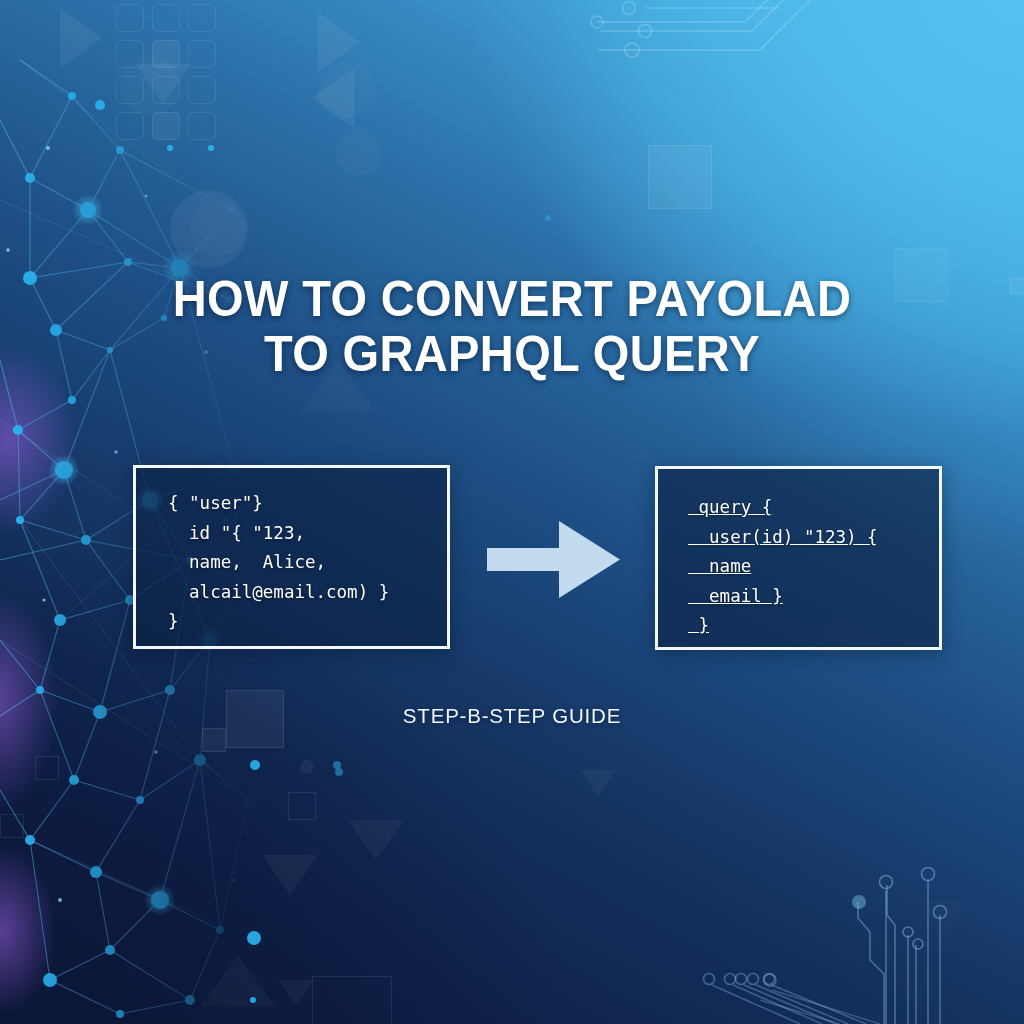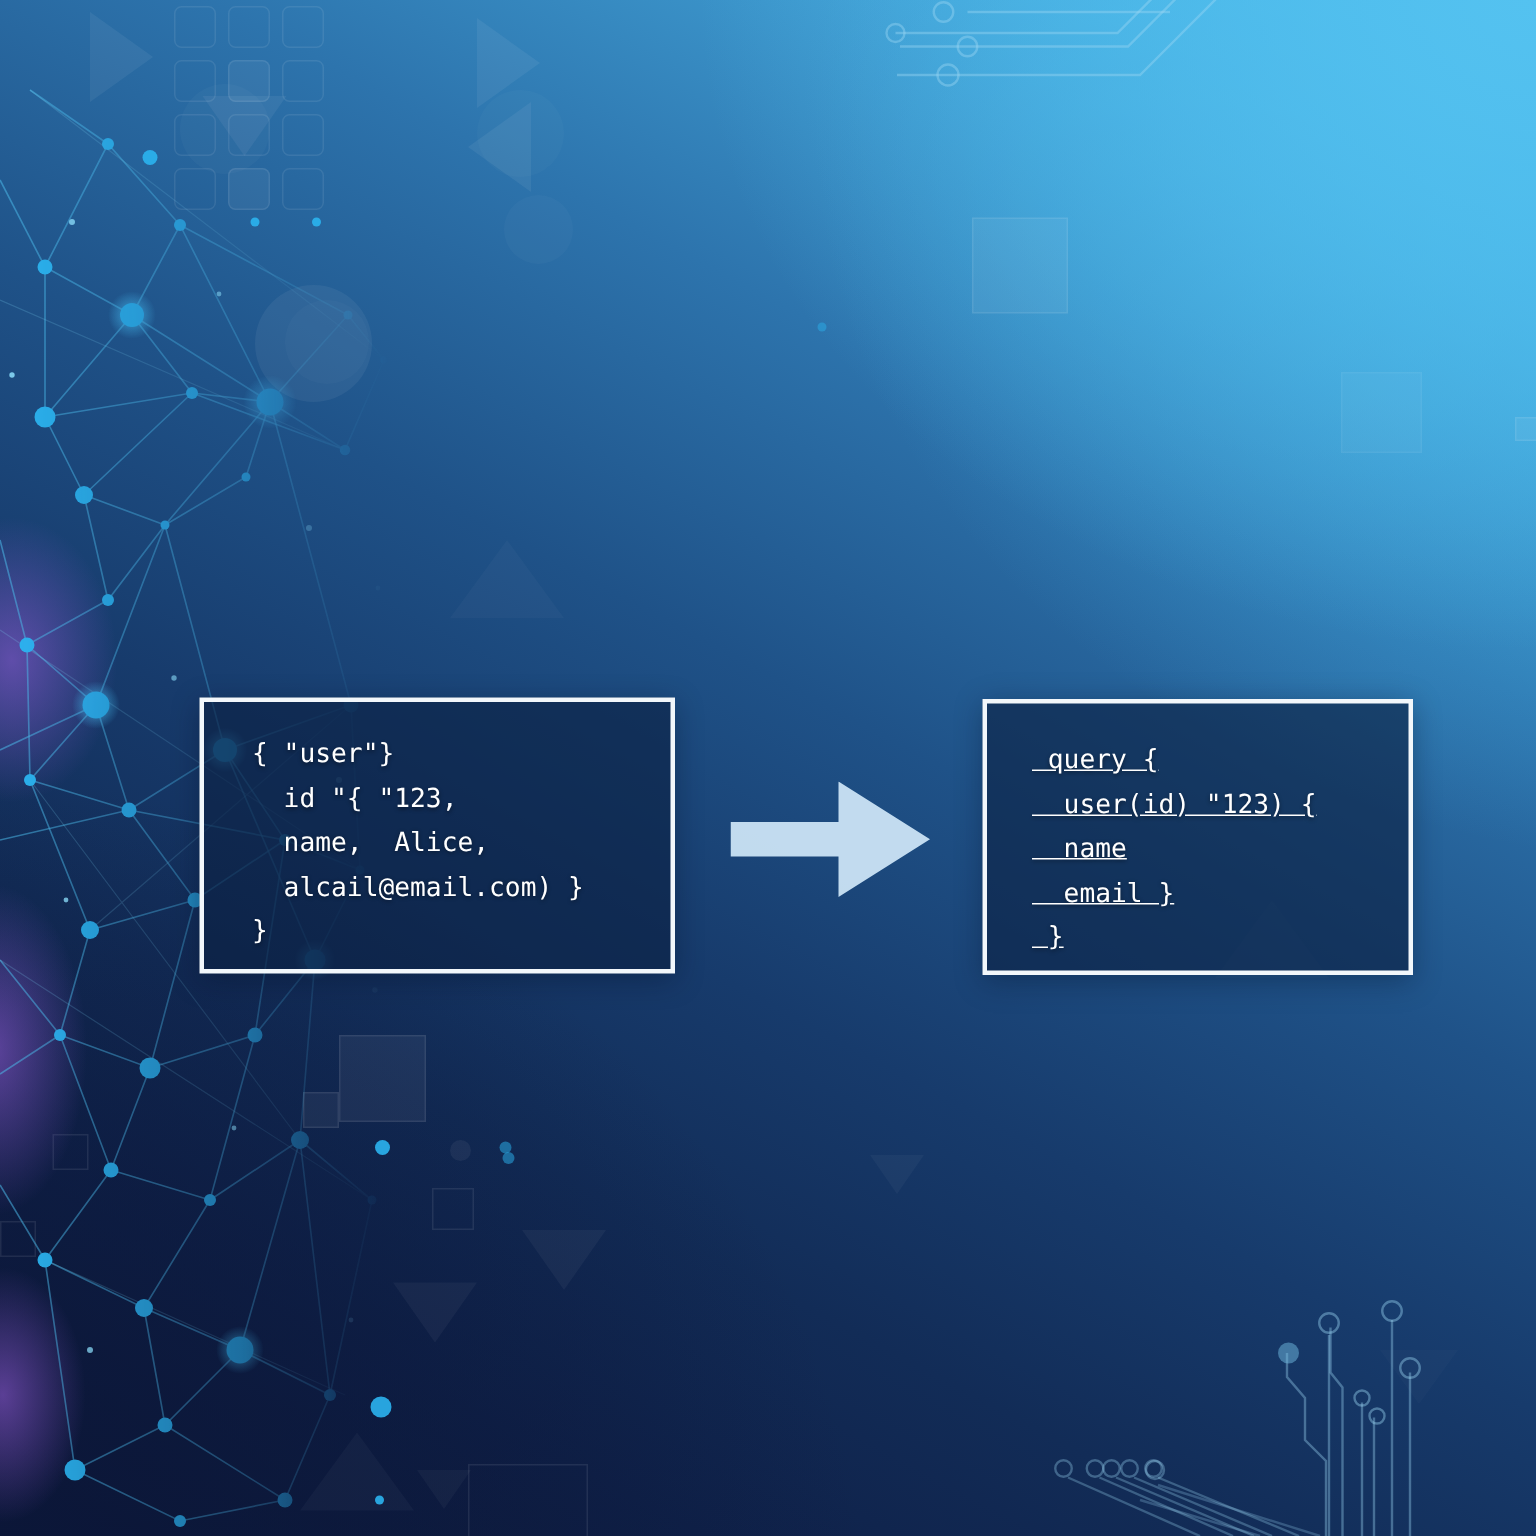--- a/index.html
+++ b/index.html
@@ -340,20 +340,24 @@
       <circle cx="769" cy="979" r="5.5"></circle>
     </g>
 
     <g stroke="#9BD6F2" stroke-opacity=".26" stroke-width="1.6" fill="none">
       <path d="M772 990 L880 1024"></path>
       <path d="M760 1000 L840 1024"></path>
     </g>
     <circle cx="770" cy="980" r="6" stroke="#9BD6F2" stroke-opacity=".34" stroke-width="1.6" fill="none"></circle>
   </svg>
 
+  <div id="title-block">
+    <span class="title-line">HOW TO CONVERT PAYOLAD</span>
+    <span class="title-line">TO GRAPHQL QUERY</span>
+  </div>
 
   <div id="box-left" class="code-box">
     <pre class="code-text">{ "user"}
   id "{ "123,
   name,  Alice,
   alcail@email.com) }
 }</pre>
   </div>
 
   <svg id="arrow" viewBox="0 0 133 77" width="133" height="77">
@@ -361,14 +365,15 @@
   </svg>
 
   <div id="box-right" class="code-box">
     <pre class="code-text"> query {
   user(id) "123) {
   name
   email }
  }</pre>
   </div>
 
+  <div id="subtitle">STEP-B-STEP GUIDE</div>
 
 </div>
 
 </body></html>

